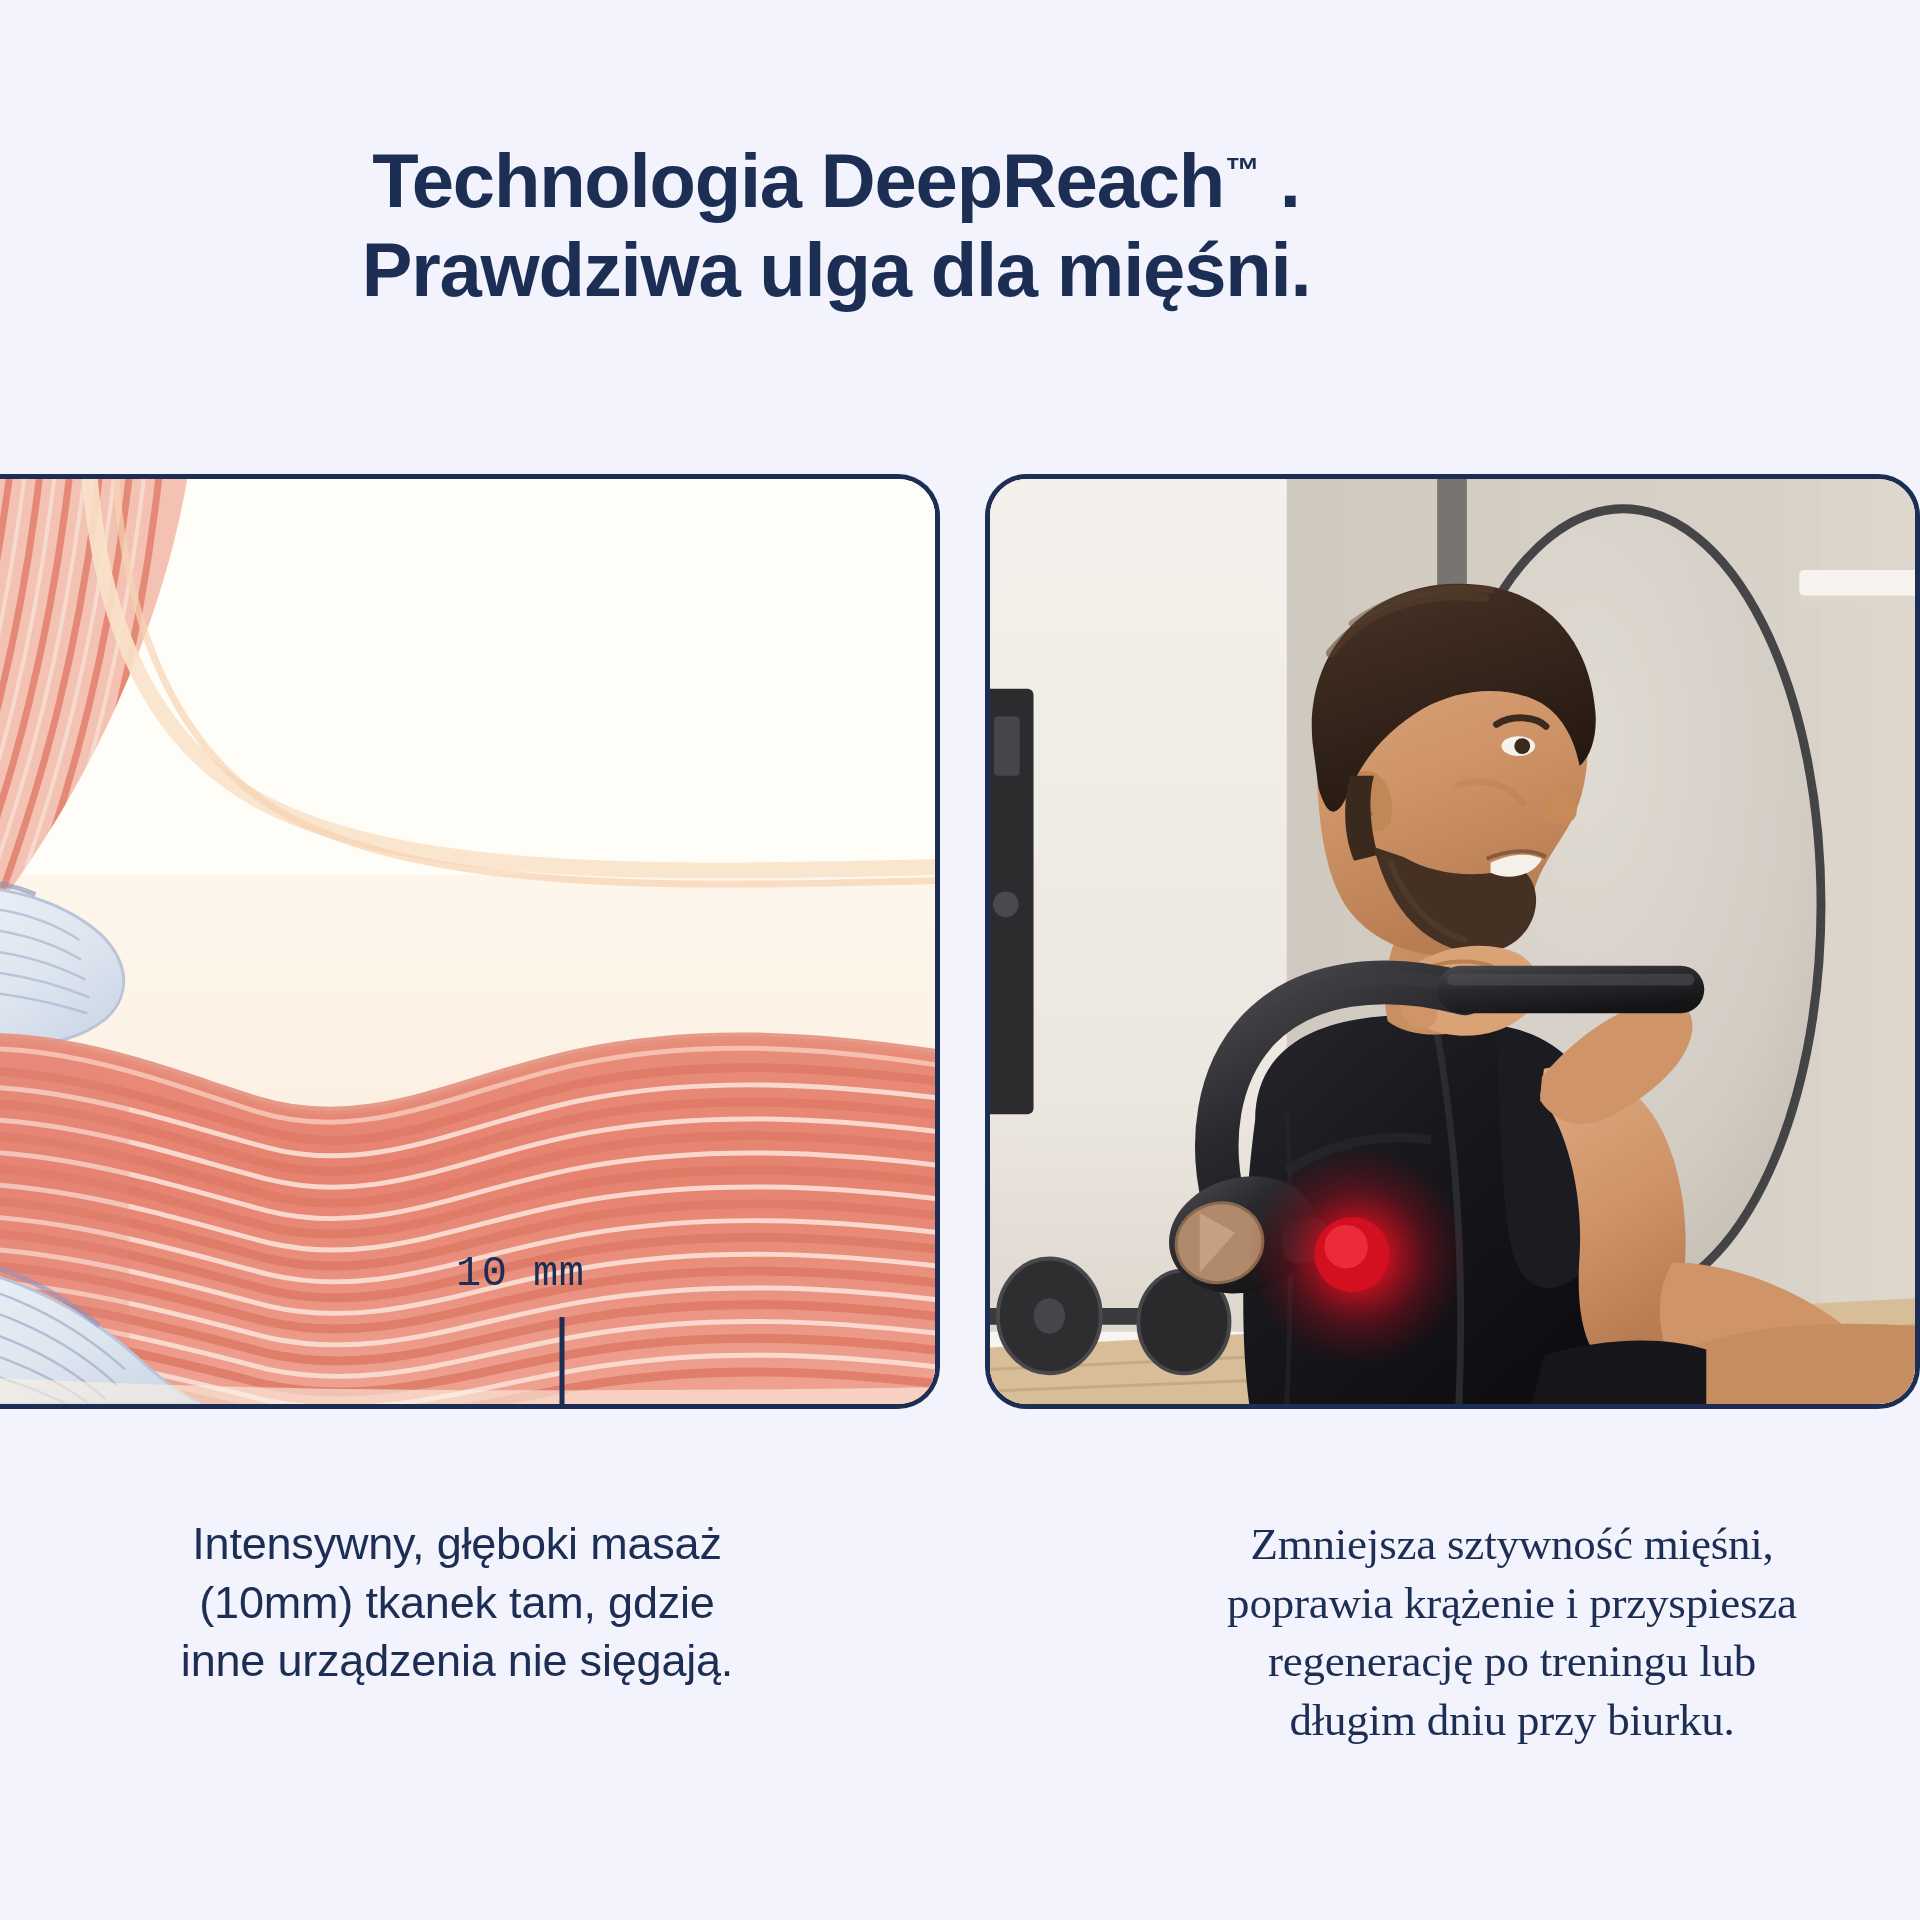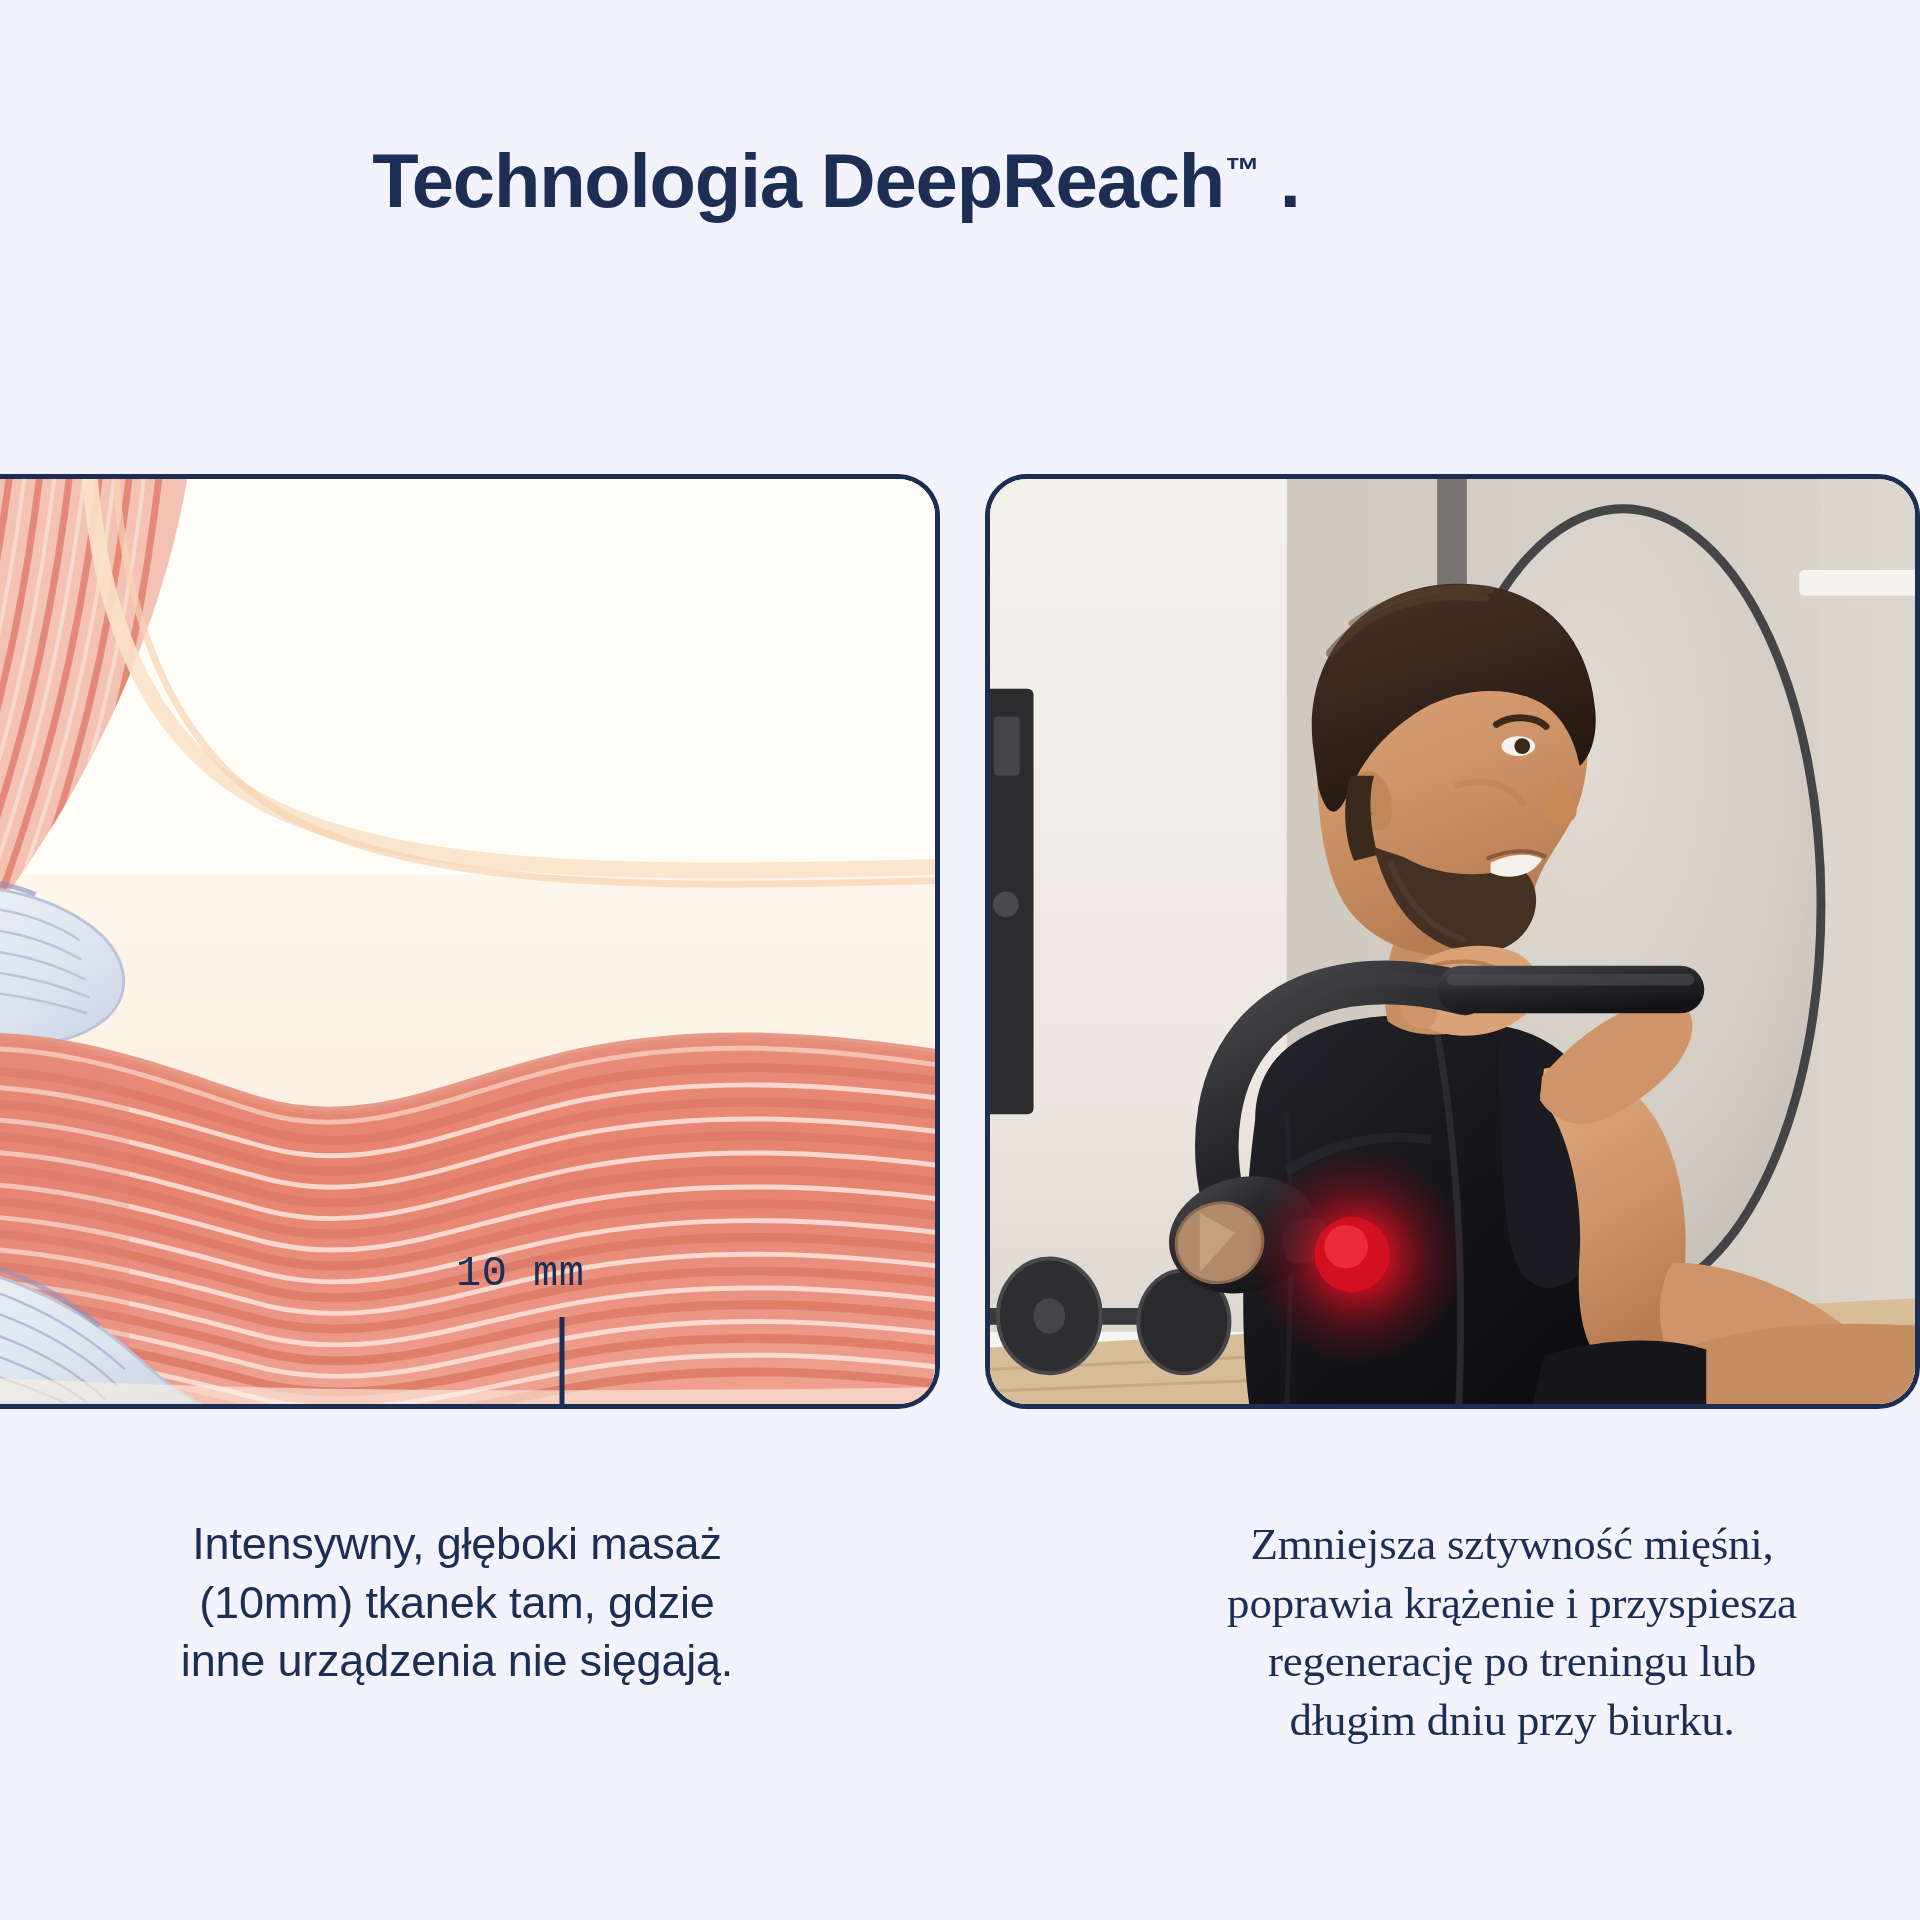--- a/index.html
+++ b/index.html
@@ -144,21 +144,21 @@
   }
   .caption-right {
     left: 1040px;
     width: 840px;
     font-family: Liberation Serif, serif;
   }
 </style>
 </head>
 <body>
 
-<h1 class="headline"><span>Technologia DeepReach</span><span class="tm">™</span><span> .</span><br></h1>
+<h1 class="headline"><span>Technologia DeepReach</span><span class="tm">™</span><span> .</span><br><span>Prawdziwa ulga dla mięśni.</span></h1>
 
 <div class="panels">
 
   <div class="panel panel-left">
     <div class="anatomy">
       <svg viewBox="0 0 1000 935" preserveAspectRatio="none" aria-hidden="true">
         <defs>
           <linearGradient id="skinGrad" x1="0" y1="0" x2="0" y2="1">
             <stop offset="0%" stop-color="#fffdf7"></stop>
             <stop offset="55%" stop-color="#fdf4e8"></stop>

